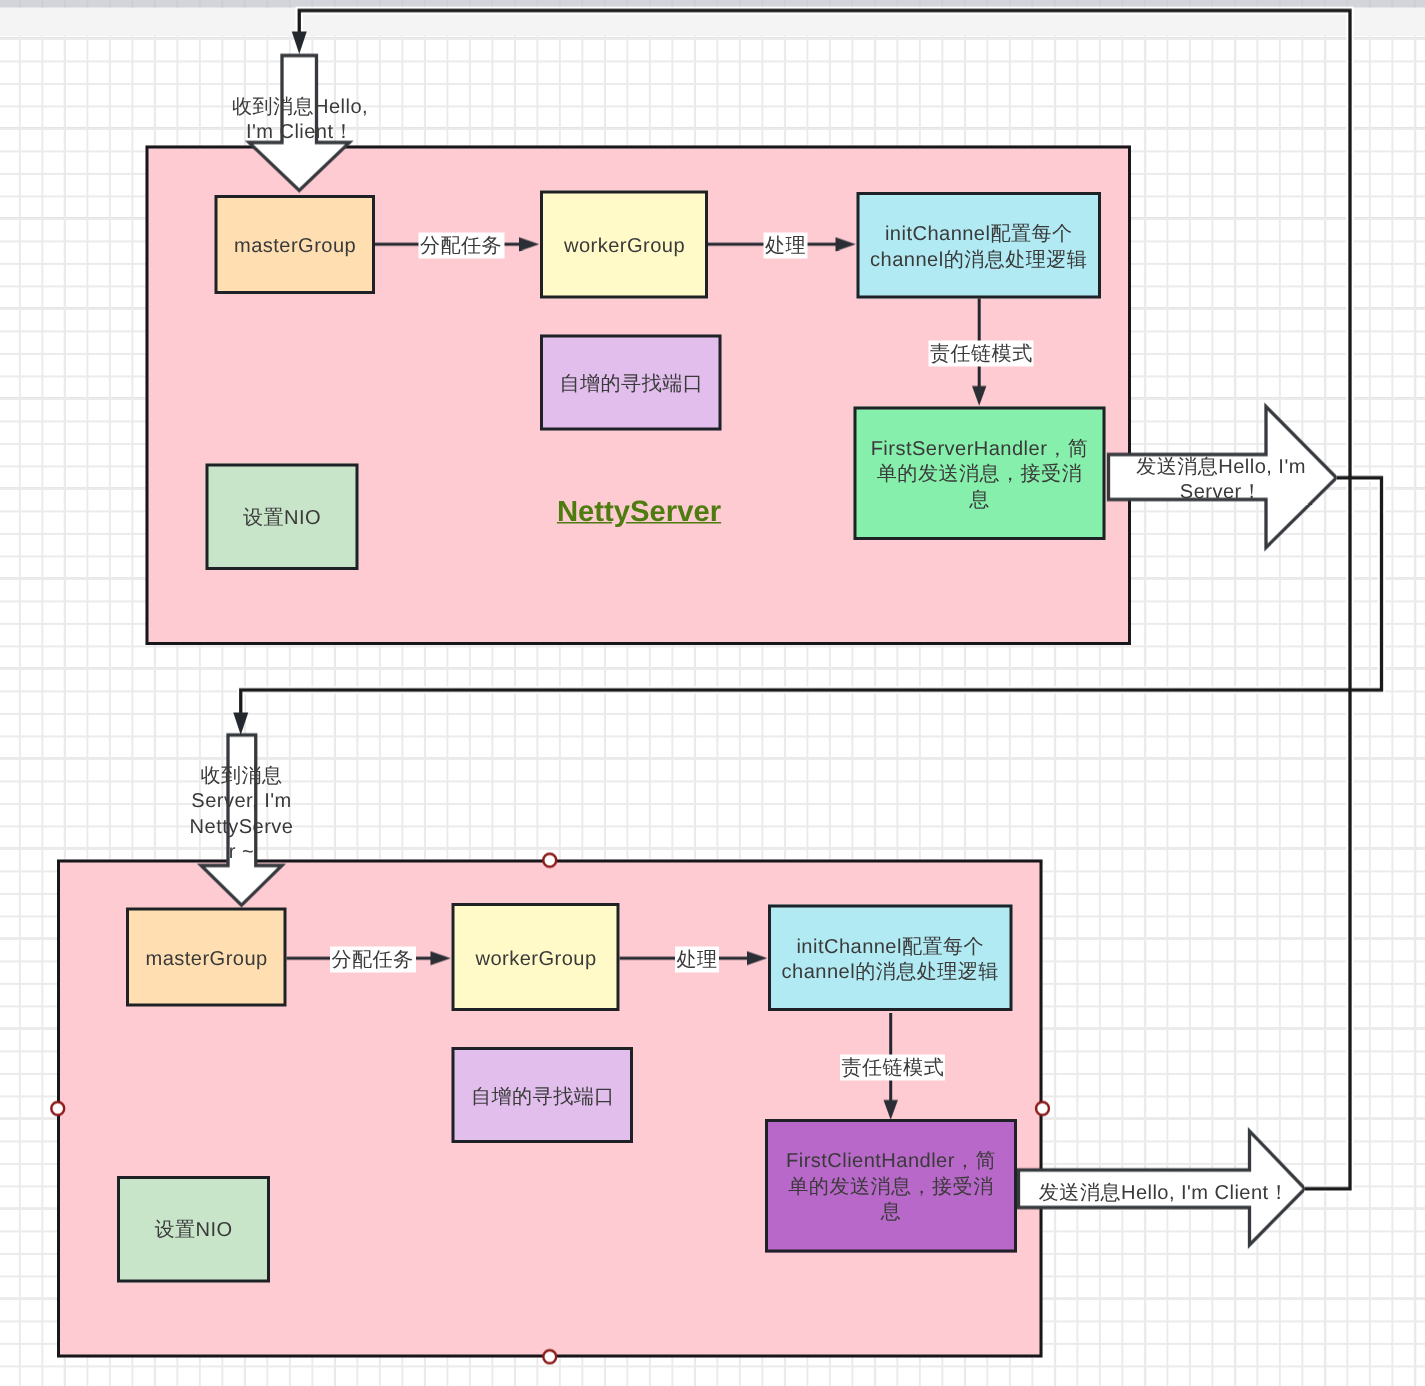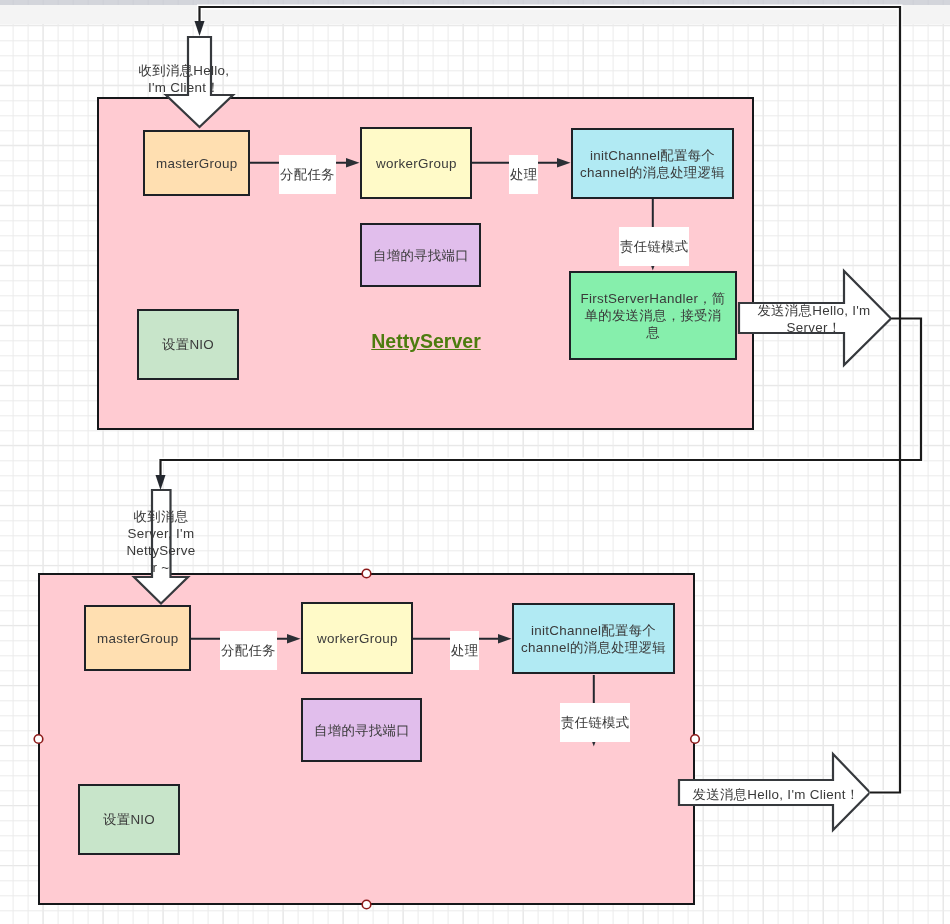--- a/index.html
+++ b/index.html
@@ -25,21 +25,21 @@
         background-image:linear-gradient(to right, #cdcfd6 1px, transparent 1px);
         background-size:15.005px 5px;background-position:12.6px 0;}
 
   .node{position:absolute;box-sizing:border-box;border:2.2px solid #1e2126;
         display:flex;align-items:center;justify-content:center;text-align:center;
         color:#3a3a3a;font-size:13.4px;line-height:17px;letter-spacing:0.3px;}
   .container{background:#ffcbd2;border:2.4px solid #15171a;}
   .title{position:absolute;font-size:19.5px;font-weight:bold;color:#4d7c0f;
          text-decoration:underline;text-align:center;line-height:24px;white-space:nowrap;}
   .edgelabel{position:absolute;z-index:5;background:#ffffff;color:#3a3a3a;font-size:13.4px;
-             line-height:17px;padding:11px 1px;white-space:nowrap;letter-spacing:0.3px;}
+             line-height:17px;padding:0 1px;white-space:nowrap;letter-spacing:0.3px;}
   svg.ov{position:absolute;z-index:3;left:0;top:0;width:950px;height:924px;overflow:visible;pointer-events:none;}
   .blocklabel{position:absolute;z-index:6;color:#3a3a3a;font-size:13.4px;line-height:17px;text-align:center;letter-spacing:0.3px;
               display:flex;align-items:center;justify-content:center;}
 </style>
 </head>
 <body>
 
 <div id="canvas">
   <div id="grid"></div>
   <div id="ruler-top"></div>
@@ -81,20 +81,23 @@
   </div>
   <div class="node box-init" style="left:512px;top:603px;width:163px;height:71px;background:#b1eaf3;padding:0 5px;">
     <span>initChannel配置每个channel的消息处理逻辑</span>
   </div>
   <div class="node box-port" style="left:301px;top:698px;width:121px;height:64px;background:#e1beec;">
     <span>自增的寻找端口</span>
   </div>
   <div class="node box-nio" style="left:78px;top:784px;width:102px;height:71px;background:#c8e5ca;">
     <span>设置NIO</span>
   </div>
+  <div class="node box-handler" style="left:510px;top:746px;width:168px;height:89px;background:#b868c8;padding:0 7px;">
+    <span>FirstClientHandler，简单的发送消息，接受消息</span>
+  </div>
 
   <div class="edgelabel" style="left:220px;top:631px;">分配任务</div>
   <div class="edgelabel" style="left:450px;top:631px;">处理</div>
   <div class="edgelabel" style="left:560px;top:703px;">责任链模式</div>
 
   <svg class="ov" viewBox="0 0 950 924">
     <g fill="none" stroke="#23272e" stroke-width="2">
 
       <path d="M250,162.8 H347"></path>
 
@@ -134,21 +137,21 @@
     </g>
 
     <g fill="#ffffff" stroke="#8c1a1a" stroke-width="1.6">
       <circle cx="366.5" cy="573.5" r="4.3"></circle>
       <circle cx="38.5" cy="739" r="4.3"></circle>
       <circle cx="695" cy="739" r="4.3"></circle>
       <circle cx="366.5" cy="904.5" r="4.3"></circle>
     </g>
   </svg>
 
-  <div class="blocklabel" style="left:134px;top:54px;width:100px;height:50px;justify-content:center;">
+  <div class="blocklabel" style="left:150px;top:54px;width:100px;height:50px;justify-content:center;">
       <span>收到消息Hello, I'm Client！</span>
     </div>
   <div class="blocklabel" style="left:744px;top:284px;width:140px;height:69px;">
       <span>发送消息Hello, I'm Server！</span>
     </div>
   <div class="blocklabel" style="left:126px;top:499px;width:70px;height:86px;">
       <span style="overflow-wrap:break-word;width:70px;">收到消息 Server, I'm NettyServer ~</span>
     </div>
   <div class="blocklabel" style="left:686px;top:760px;width:180px;height:69px;">
       <span>发送消息Hello, I'm Client！</span>

